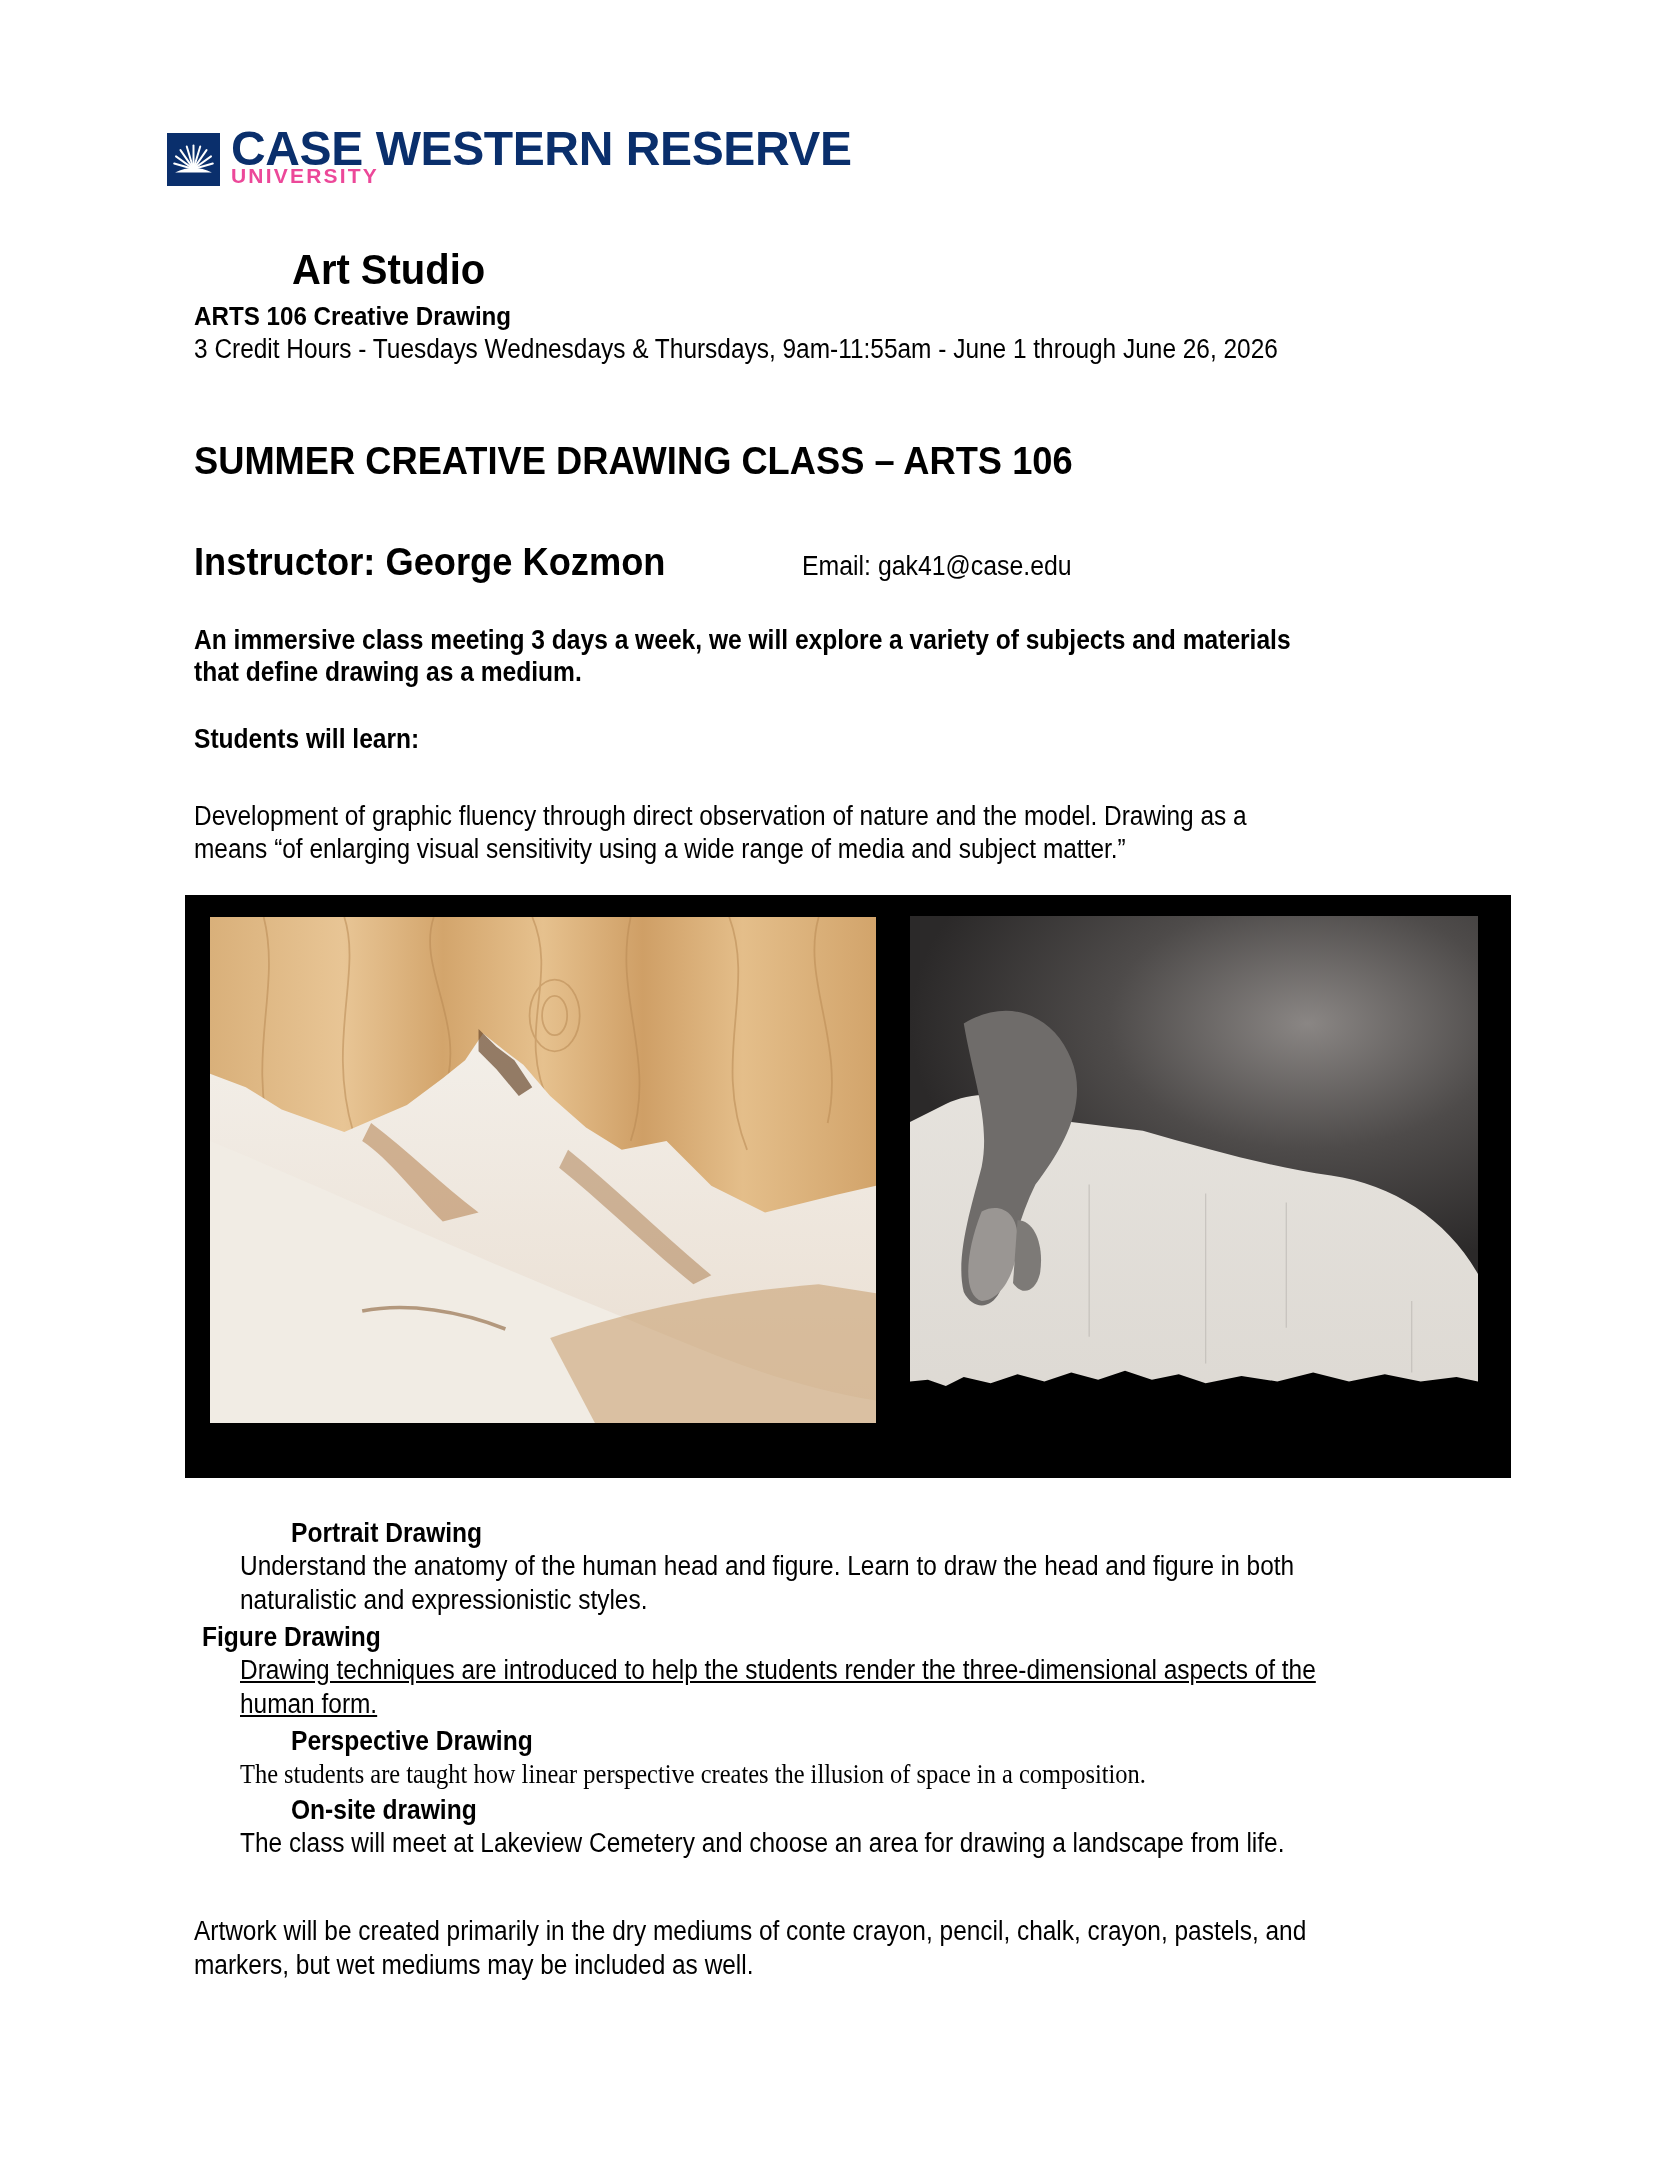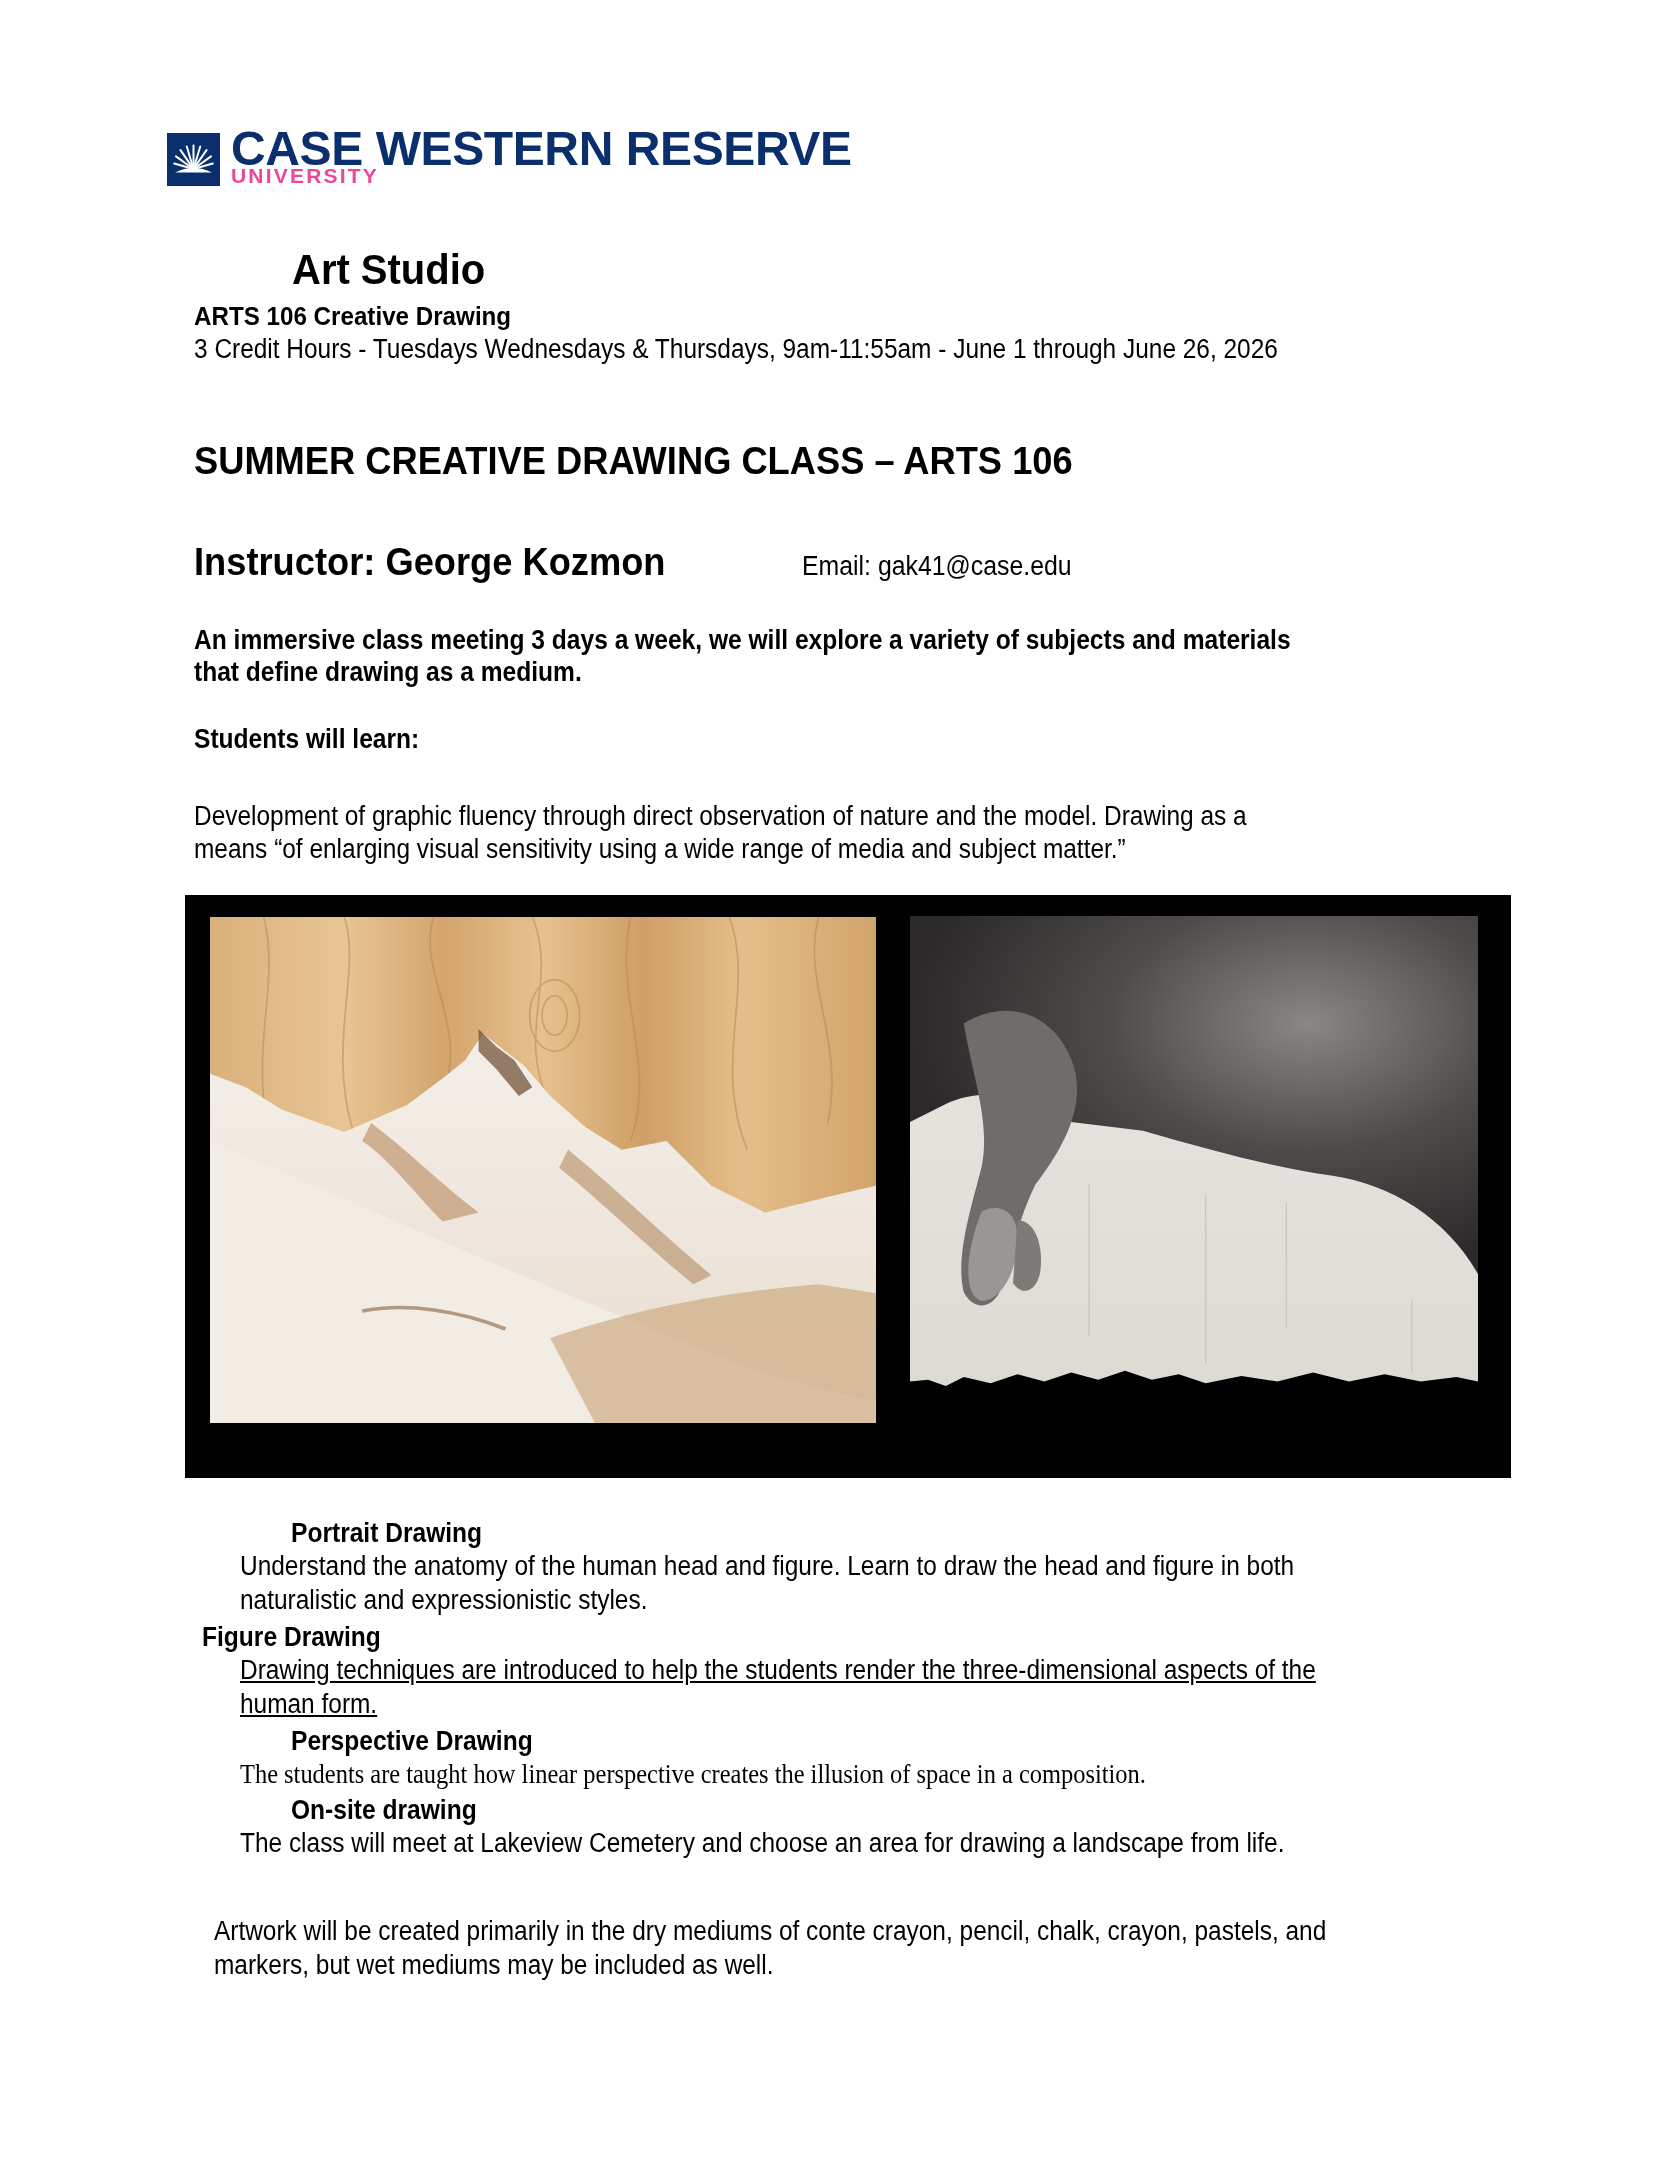--- a/index.html
+++ b/index.html
@@ -34,21 +34,21 @@
   
   #art-panel { left:185px; top:895px; width:1326px; height:583px; background:#000; }
   #painting-landscape { position:absolute; left:25px; top:21.5px; width:666px; height:506px; overflow:hidden; }
   #painting-figure { position:absolute; left:725px; top:20.6px; width:568px; height:495px; overflow:hidden; }
 
   
   .sec-head { position:absolute; font-size:27px; font-weight:bold; white-space:nowrap; transform:scaleX(0.91); transform-origin:left top; line-height:1; }
   .sec-body { position:absolute; left:194px;margin-left:46px; }
   .sec-body .line { display:block; white-space:nowrap; font-size:27px; line-height:34px; transform:scaleX(0.905); transform-origin:left top; }
 
-  #closing { top:1914px;margin-left:20px; }
+  #closing { top:1914px; }
   #closing .line { font-size:27px; line-height:34px; transform:scaleX(0.905); }
 </style>
 </head>
 <body>
 
 <div id="logo" class="abs">
   <div id="logo-mark">
     <svg width="53" height="53" viewBox="0 0 59 59">
       <g stroke="#ffffff" stroke-width="2.2" stroke-linecap="round">
         <line x1="29.5" y1="40" x2="29.5" y2="14"></line>

